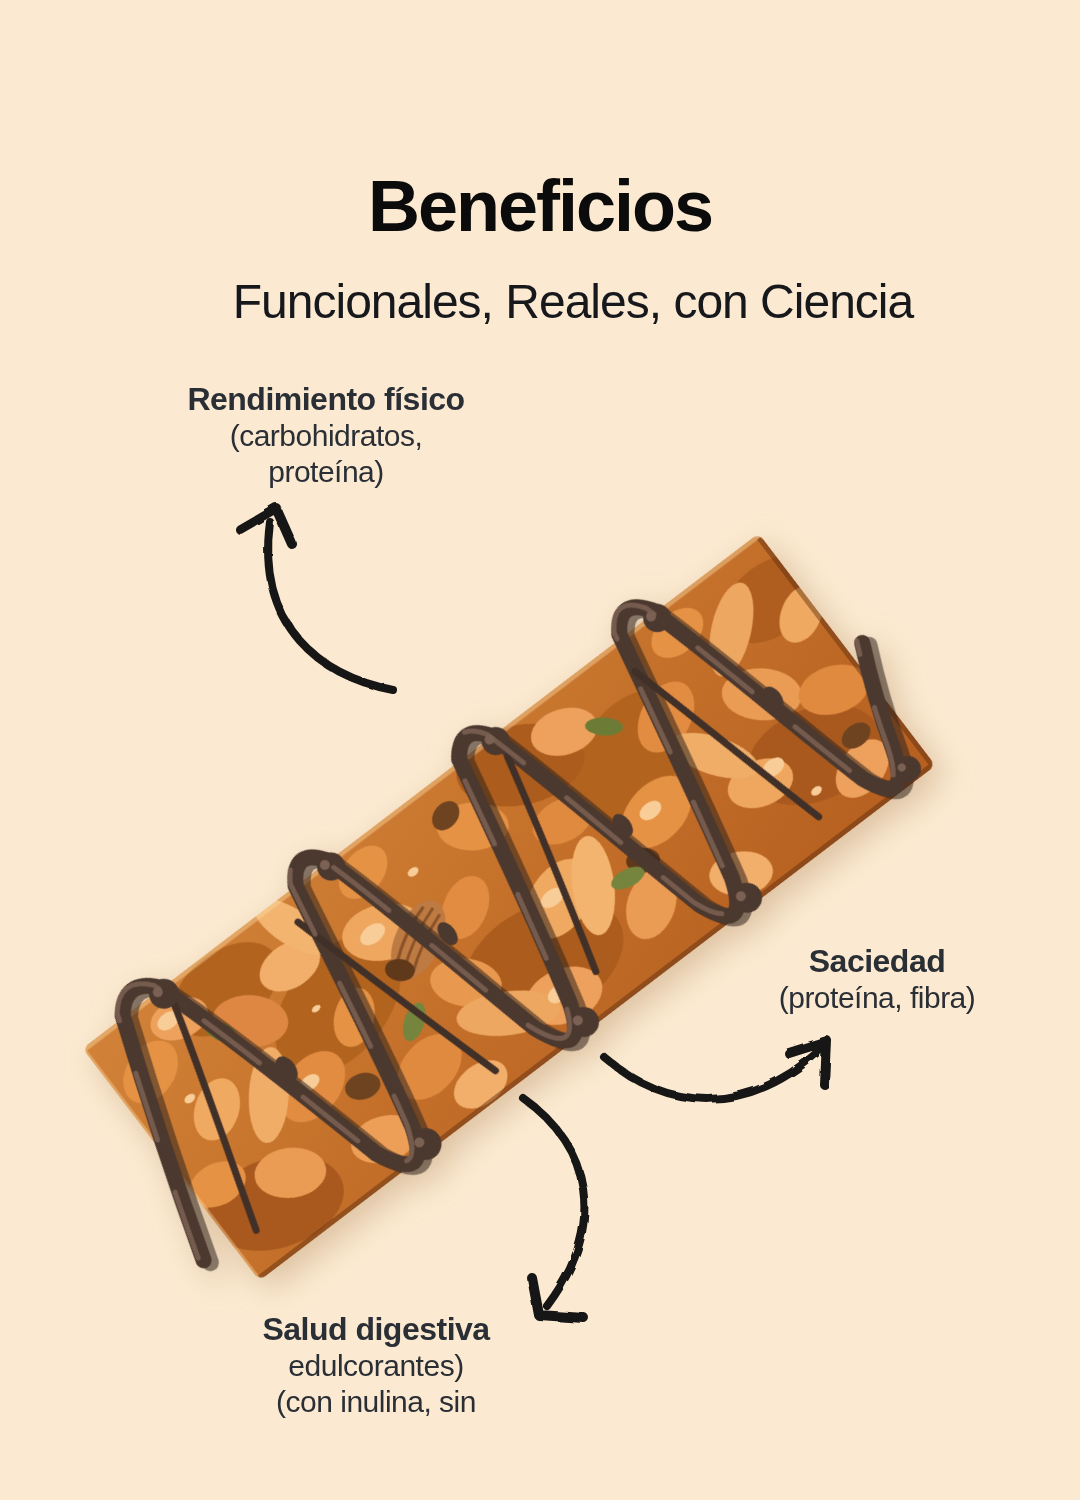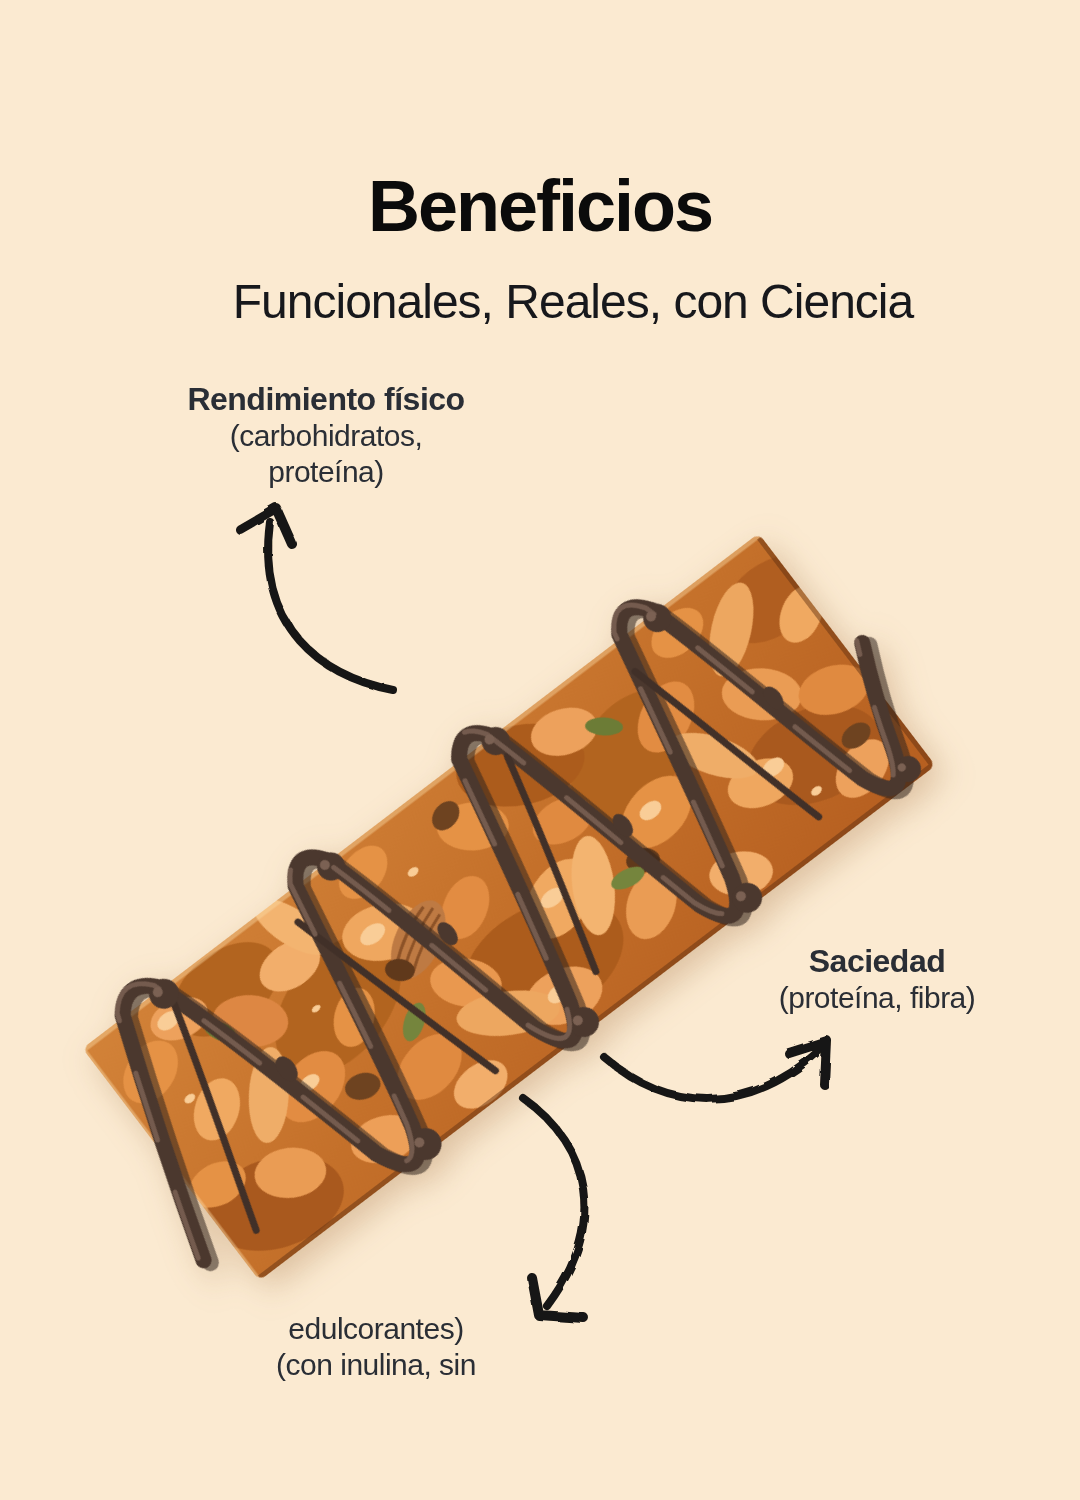--- a/index.html
+++ b/index.html
@@ -71,20 +71,21 @@
 
   <section class="label label-performance">
     <h2>Rendimiento físico</h2>
     <div class="detail">
       <div>(carbohidratos,</div>
       <div>proteína)</div>
     </div>
   </section>
 
   <section class="label label-digestive">
+    <h2>Salud digestiva</h2>
     <div class="detail">
       <div>edulcorantes)</div>
       <div>(con inulina, sin</div>
     </div>
   </section>
 
   <div class="bar-wrap" role="img" aria-label="Granola bar with caramel-coated nuts, pumpkin seeds, raisins and dark chocolate drizzle, shown diagonally">
     <svg viewBox="0 0 850 292">
       <defs>
         <linearGradient id="baseGrad" x1="0" y1="0" x2="1" y2="1">

